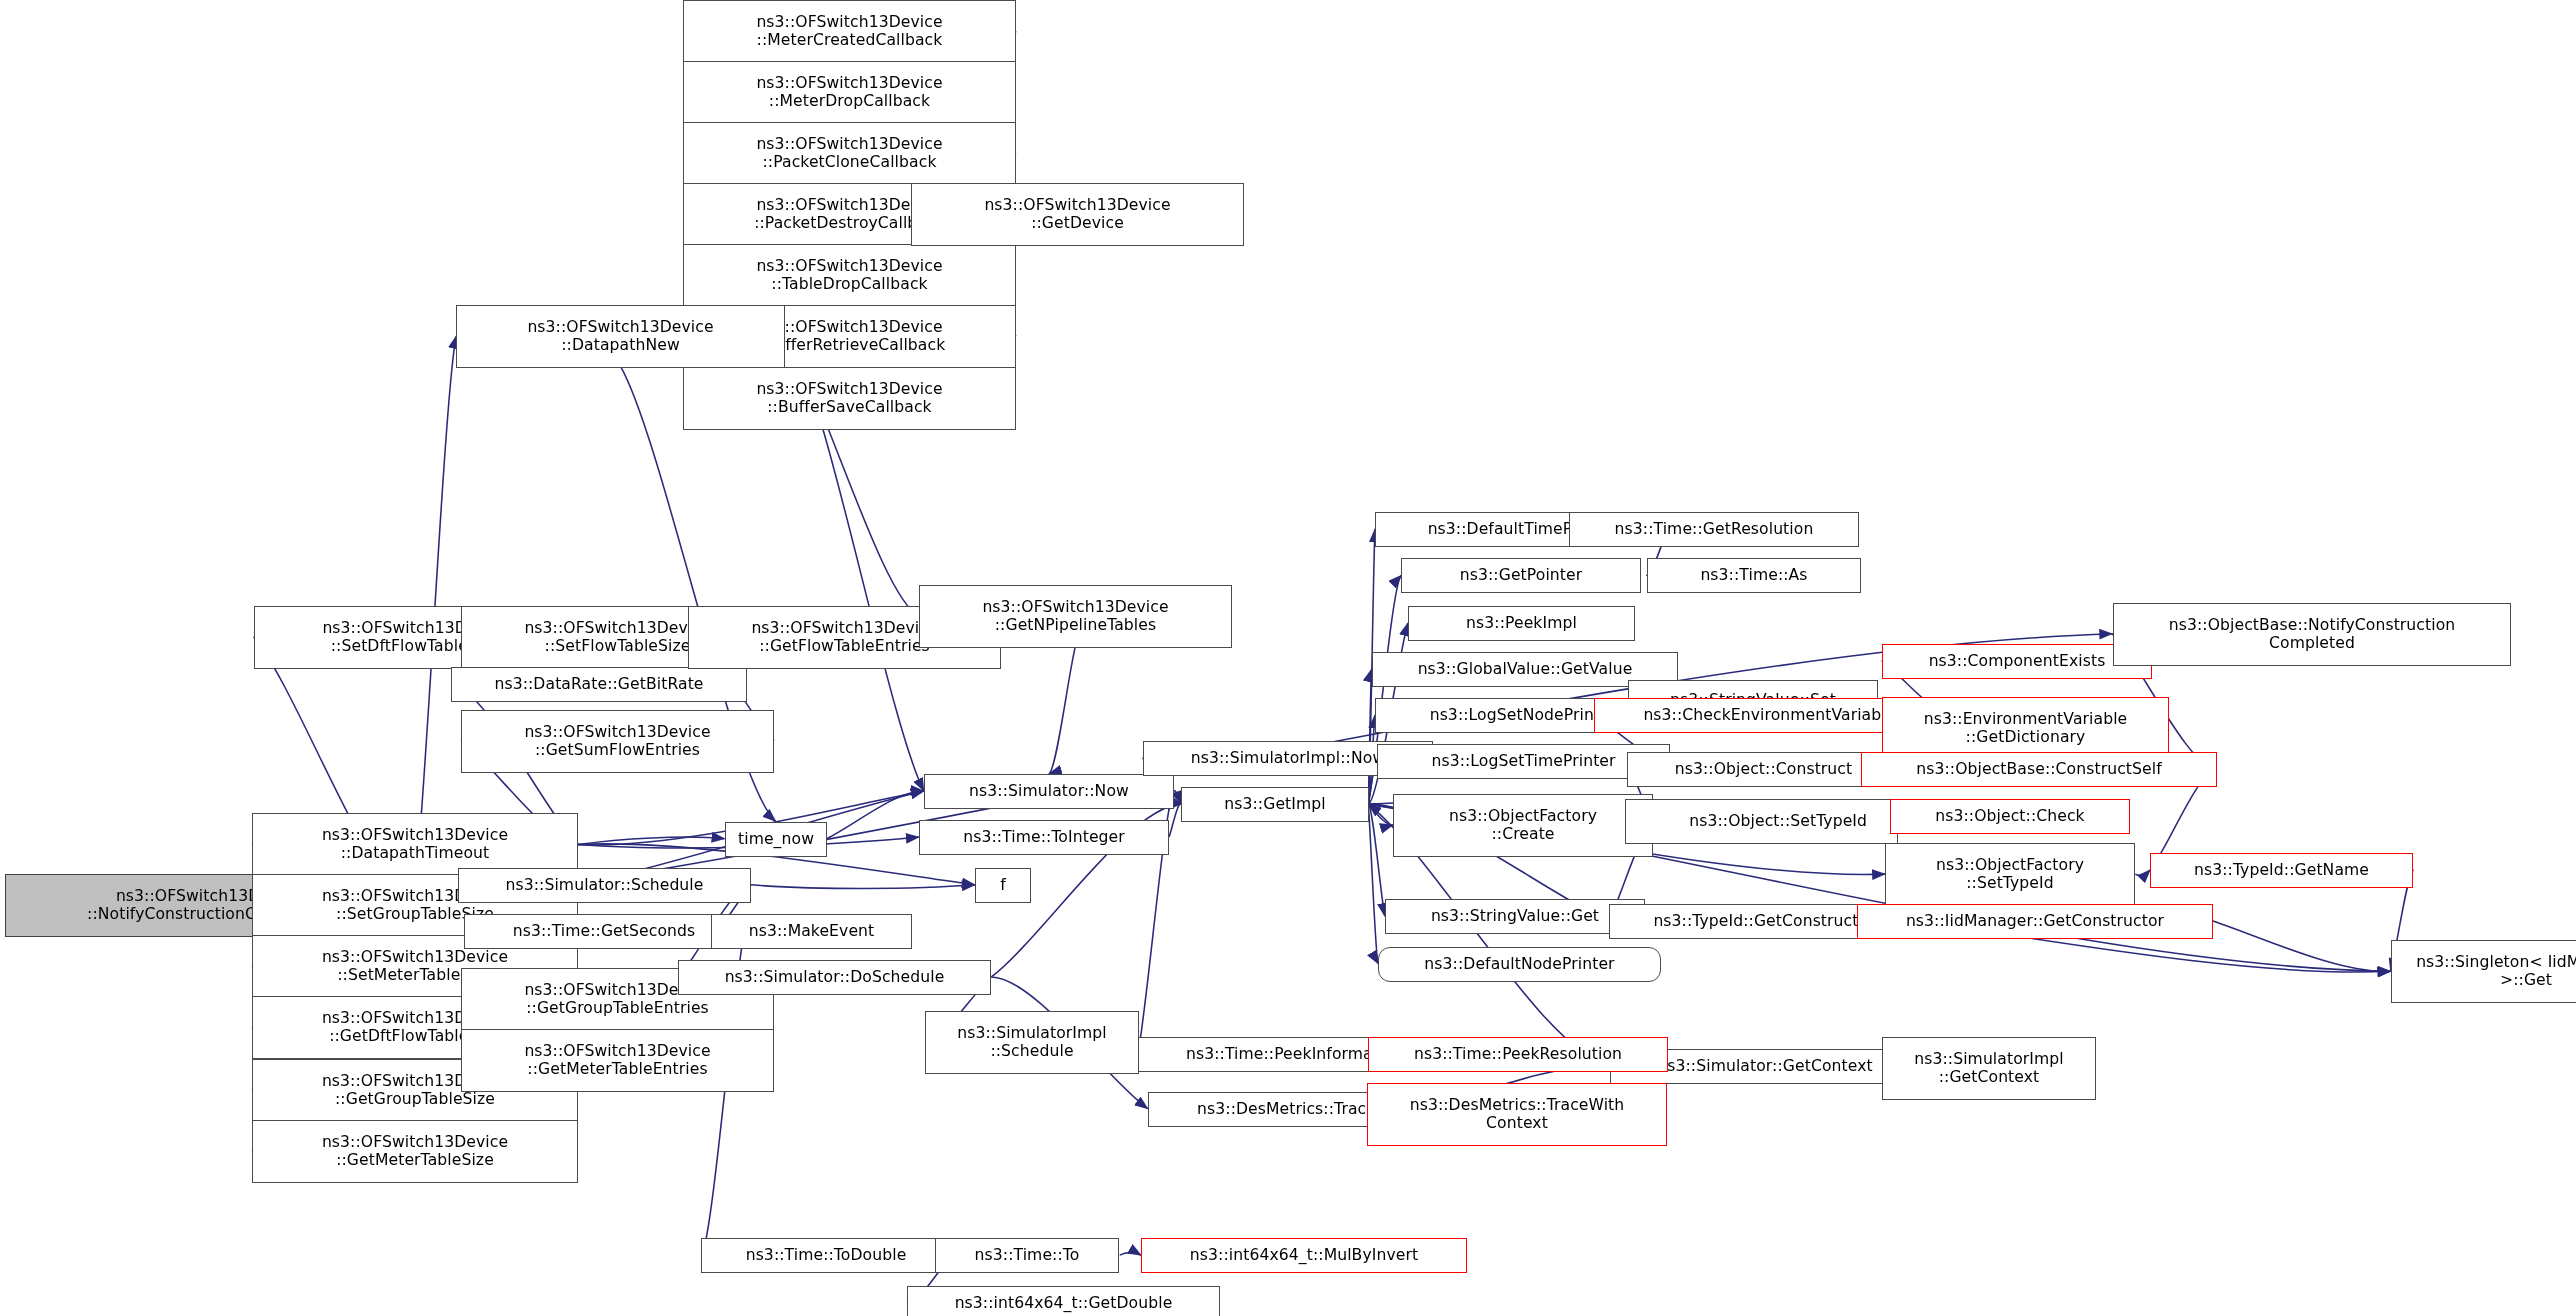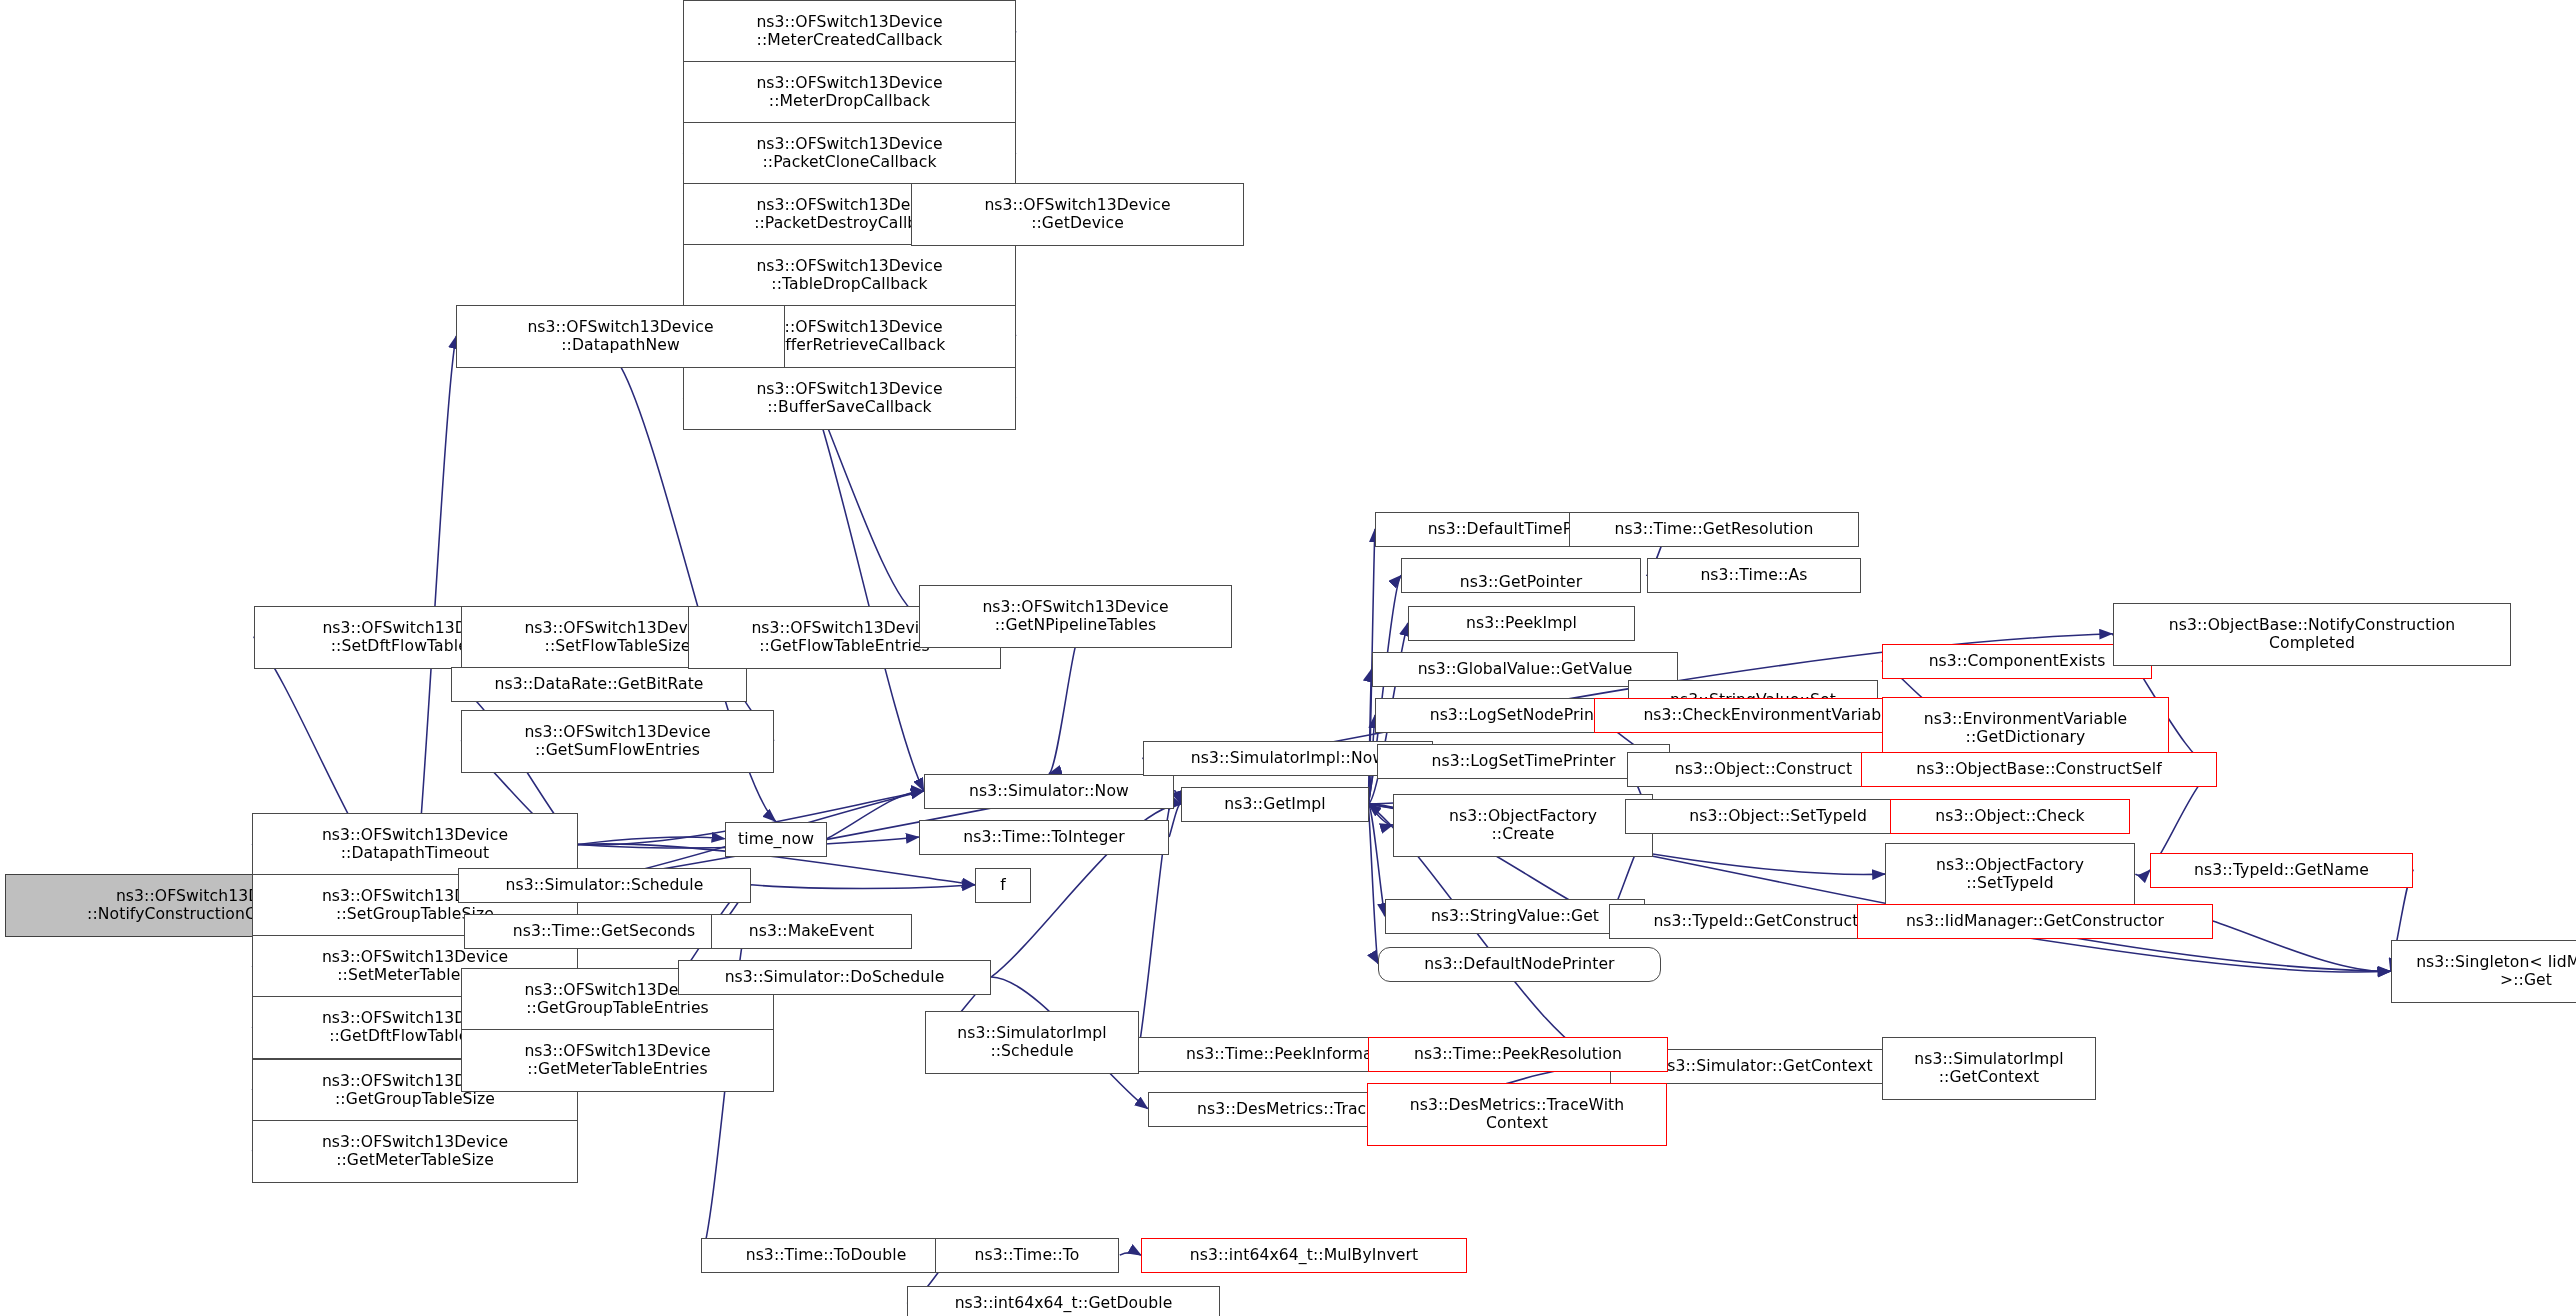--- a/index.html
+++ b/index.html
@@ -247,21 +247,21 @@
       </div>
       <div class="node" style="left: 1143px; top: 741px; width: 290px; height: 35px;">
         <span>ns3::SimulatorImpl::Now</span>
       </div>
       <div class="node" style="left: 1181px; top: 787px; width: 188px; height: 35px;">
         <span>ns3::GetImpl</span>
       </div>
       <div class="node" style="left: 1375px; top: 512px; width: 293px; height: 35px;">
         <span>ns3::DefaultTimePrinter</span>
       </div>
-      <div class="node" style="left: 1401px; top: 558px; width: 240px; height: 35px; align-items: flex-end;">
+      <div class="node" style="left: 1401px; top: 558px; width: 240px; height: 35px;">
         <span>ns3::GetPointer</span>
       </div>
       <div class="node" style="left: 1408px; top: 606px; width: 227px; height: 35px;">
         <span>ns3::PeekImpl</span>
       </div>
       <div class="node" style="left: 1372px; top: 652px; width: 306px; height: 35px;">
         <span>ns3::GlobalValue::GetValue</span>
       </div>
       <div class="node" style="left: 1375px; top: 698px; width: 296px; height: 35px;">
         <span>ns3::LogSetNodePrinter</span>
@@ -287,21 +287,21 @@
       </div>
       <div class="node" style="left: 1628px; top: 680px; width: 250px; height: 42px; text-align: center;">
         <span>ns3::StringValue::Set</span>
       </div>
       <div class="node red" style="left: 1594px; top: 698px; width: 359px; height: 35px;">
         <span>ns3::CheckEnvironmentVariables</span>
       </div>
       <div class="node" style="left: 1627px; top: 752px; width: 273px; height: 35px;">
         <span>ns3::Object::Construct</span>
       </div>
-      <div class="node" style="left: 1625px; top: 799px; width: 273px; height: 35px; padding-left: 37px;">
+      <div class="node" style="left: 1625px; top: 799px; width: 273px; height: 45px; padding-left: 37px;">
         <span>ns3::Object::SetTypeId</span>
       </div>
       <div class="node" style="left: 1609px; top: 904px; width: 310px; height: 35px;">
         <span>ns3::TypeId::GetConstructor</span>
       </div>
       <div class="node" style="left: 1610px; top: 1049px; width: 310px; height: 35px;">
         <span>ns3::Simulator::GetContext</span>
       </div>
       <div class="node red" style="left: 1882px; top: 644px; width: 270px; height: 35px;">
         <span>ns3::ComponentExists</span>

